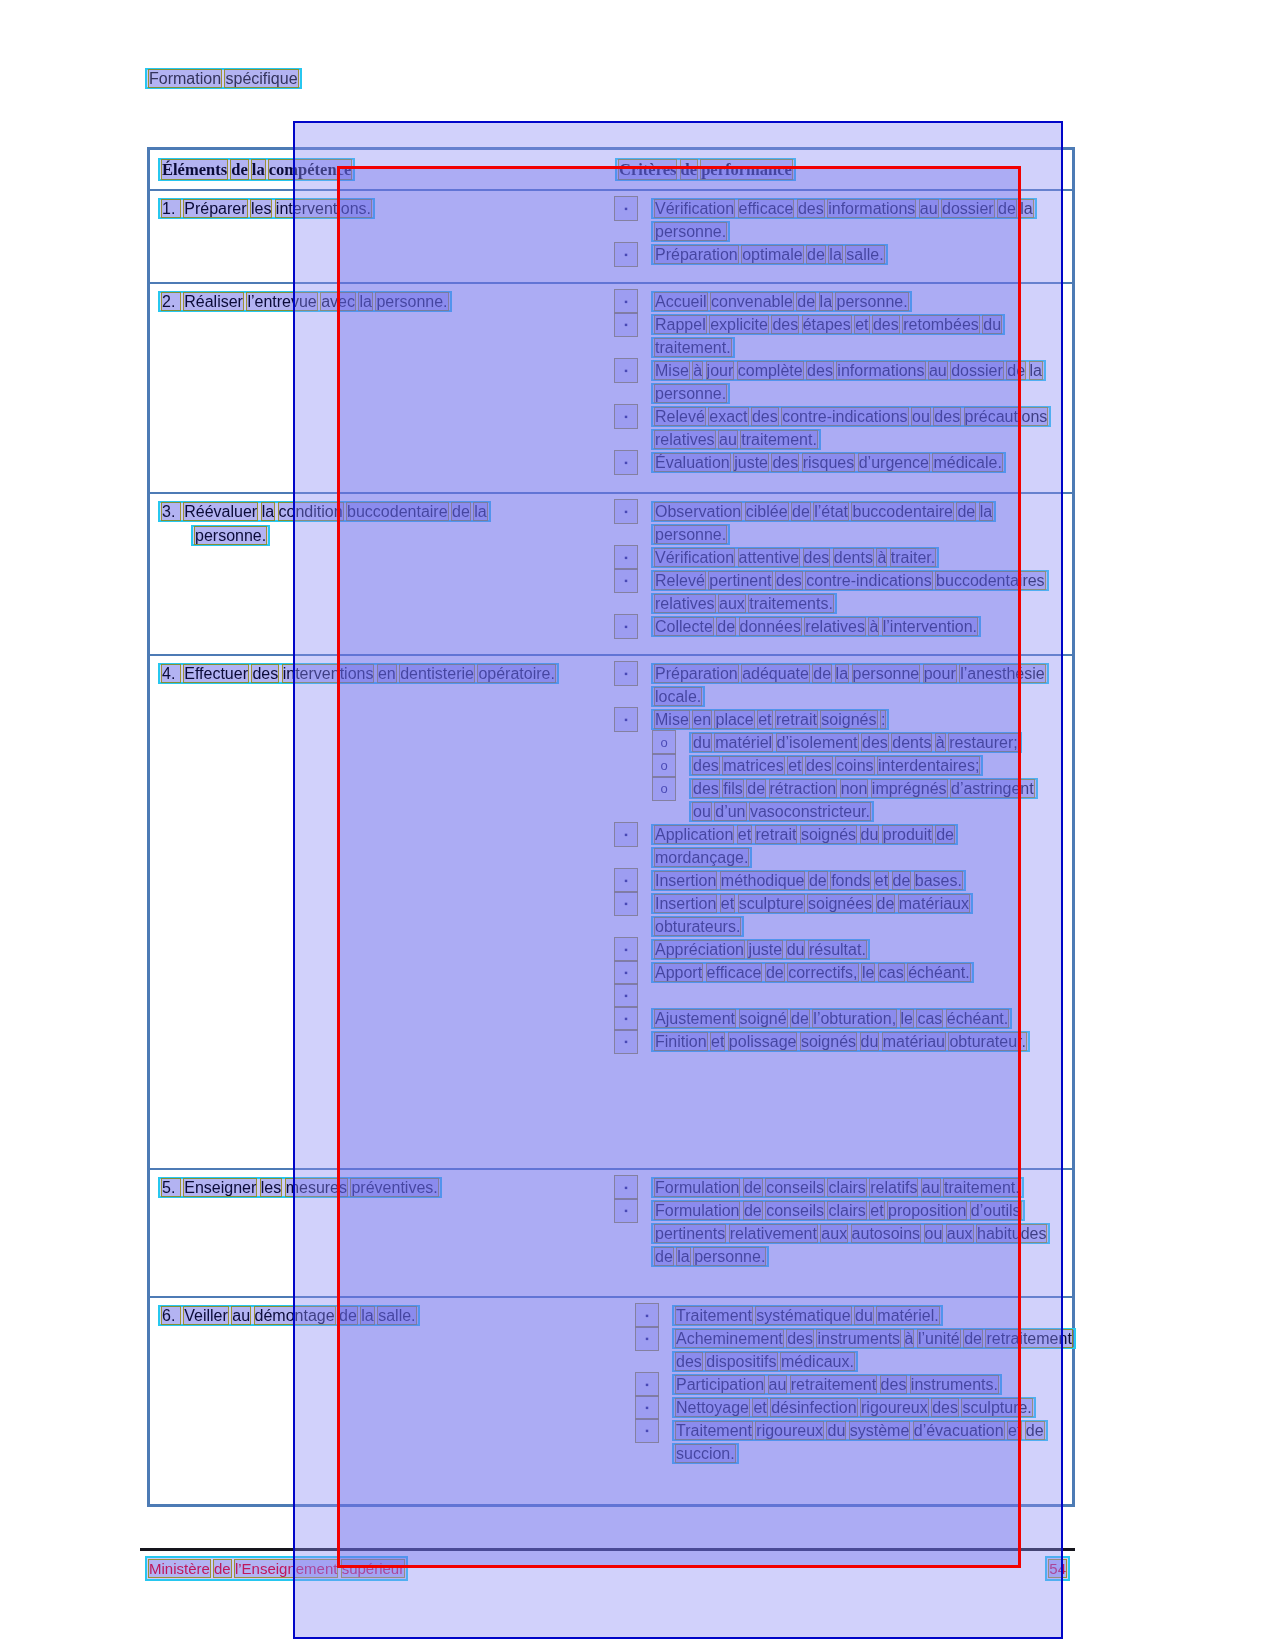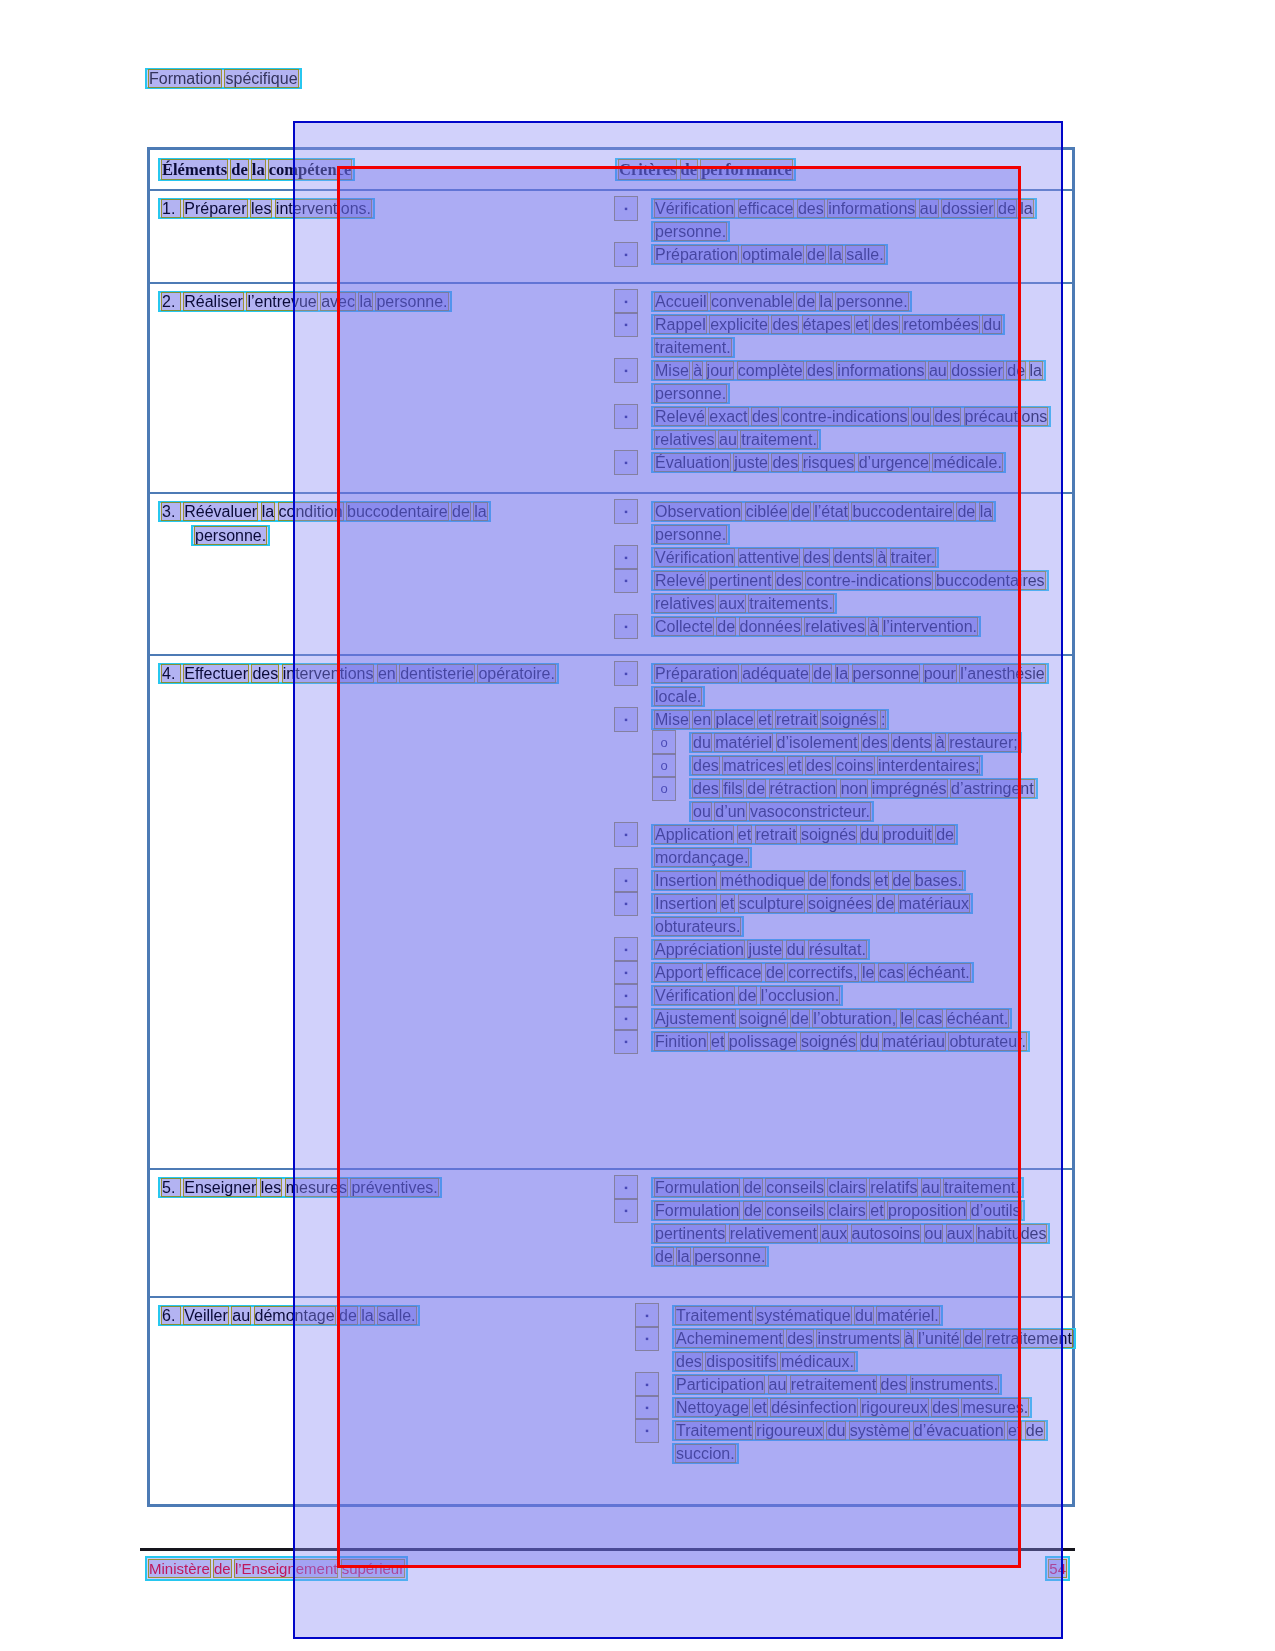--- a/index.html
+++ b/index.html
@@ -192,21 +192,20 @@
             <div class="crit lvl1">
               <span class="marker w">▪</span>
               <div class="crit-body"><span class="hl hl-words"><span class="w">Appréciation</span> <span class="w">juste</span> <span class="w">du</span> <span class="w">résultat.</span></span></div>
             </div>
             <div class="crit lvl1">
               <span class="marker w">▪</span>
               <div class="crit-body"><span class="hl hl-words"><span class="w">Apport</span> <span class="w">efficace</span> <span class="w">de</span> <span class="w">correctifs,</span> <span class="w">le</span> <span class="w">cas</span> <span class="w">échéant.</span></span></div>
             </div>
             <div class="crit lvl1">
               <span class="marker w">▪</span>
-              <div class="crit-body"><span class="hl hl-words"><span class="w">Vérification</span> <span class="w">de</span> <span class="w">l’occlusion.</span></span></div>
             </div>
             <div class="crit lvl1">
               <span class="marker w">▪</span>
               <div class="crit-body"><span class="hl hl-words"><span class="w">Ajustement</span> <span class="w">soigné</span> <span class="w">de</span> <span class="w">l’obturation,</span> <span class="w">le</span> <span class="w">cas</span> <span class="w">échéant.</span></span></div>
             </div>
             <div class="crit lvl1">
               <span class="marker w">▪</span>
               <div class="crit-body"><span class="hl hl-words"><span class="w">Finition</span> <span class="w">et</span> <span class="w">polissage</span> <span class="w">soignés</span> <span class="w">du</span> <span class="w">matériau</span> <span class="w">obturateur.</span></span></div>
             </div>
           </div>
@@ -238,21 +237,21 @@
             <div class="crit lvl1">
               <span class="marker w">▪</span>
               <div class="crit-body"><span class="hl hl-words"><span class="w">Acheminement</span> <span class="w">des</span> <span class="w">instruments</span> <span class="w">à</span> <span class="w">l’unité</span> <span class="w">de</span> <span class="w">retraitement</span> <span class="w">des</span> <span class="w">dispositifs</span> <span class="w">médicaux.</span></span></div>
             </div>
             <div class="crit lvl1">
               <span class="marker w">▪</span>
               <div class="crit-body"><span class="hl hl-words"><span class="w">Participation</span> <span class="w">au</span> <span class="w">retraitement</span> <span class="w">des</span> <span class="w">instruments.</span></span></div>
             </div>
             <div class="crit lvl1">
               <span class="marker w">▪</span>
-              <div class="crit-body"><span class="hl hl-words"><span class="w">Nettoyage</span> <span class="w">et</span> <span class="w">désinfection</span> <span class="w">rigoureux</span> <span class="w">des</span> <span class="w">mesures.</span></span></div>
+              <div class="crit-body"><span class="hl hl-words"><span class="w">Nettoyage</span> <span class="w">et</span> <span class="w">désinfection</span> <span class="w">rigoureux</span> <span class="w">des</span> <span class="w">sculpture.</span></span></div>
             </div>
             <div class="crit lvl1">
               <span class="marker w">▪</span>
               <div class="crit-body"><span class="hl hl-words"><span class="w">Traitement</span> <span class="w">rigoureux</span> <span class="w">du</span> <span class="w">système</span> <span class="w">d’évacuation</span> <span class="w">et</span> <span class="w">de</span> <span class="w">succion.</span></span></div>
             </div>
           </div>
         </div>
       </div>
   </div>
 

